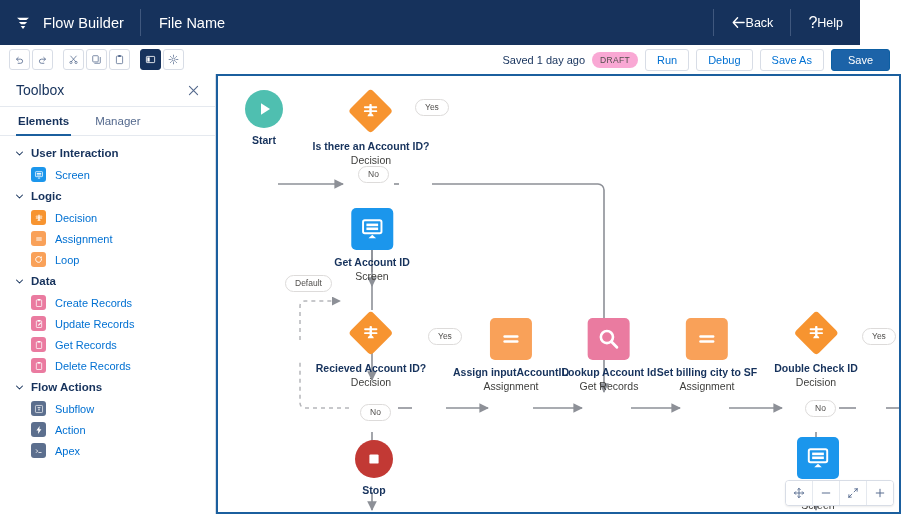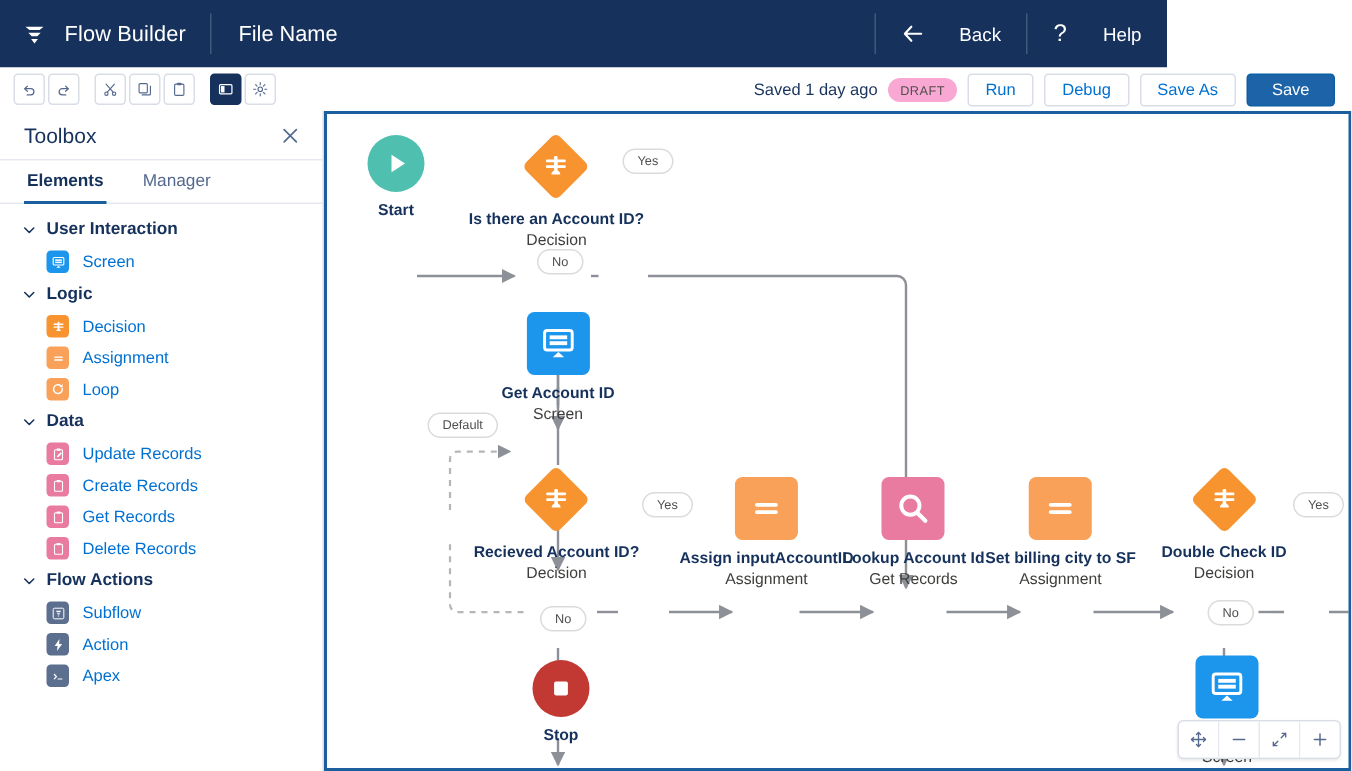--- a/index.html
+++ b/index.html
@@ -6,30 +6,30 @@
   body{
     width:901px;height:514px;overflow:hidden;
     font-family:"Liberation Sans", sans-serif;
     background:#ffffff;
     -webkit-font-smoothing:antialiased;
   }
   #app{position:relative;width:901px;height:514px;background:#fff;}
 
   
   .header{
-    position:absolute;left:0;top:0;width:778px;height:45px;
+    position:absolute;left:0;top:0;width:860px;height:45px;
     background:#16325c;display:flex;align-items:center;
   }
   .hdr-brand{display:flex;align-items:center;height:45px;padding:0 16px 0 14px;}
   .hdr-logo{width:18px;height:18px;margin-right:11px;flex:0 0 auto;}
   .hdr-title{color:#fff;font-size:14.5px;letter-spacing:.1px;}
   .hdr-file{color:#fff;font-size:14.5px;padding:0 18px;}
   .hdr-right{margin-left:auto;display:flex;align-items:center;height:45px;}
   .hdr-btn{
-    display:flex;align-items:center;gap:24px;height:45px;padding:0 17px;
+    display:flex;align-items:center;gap:0;height:45px;padding:0 17px;
     color:#fff;font-size:12.5px;cursor:pointer;
   }
   .hdr-div{width:1px;height:27px;background:#40587e;}
   .ic-arrow{display:inline-block;width:15px;height:15px;}
   .q-mark{font-size:16px;line-height:1;font-weight:400;}
 
   
   .toolbar{
     position:absolute;left:0;top:45px;width:901px;height:29px;
     background:#fff;border-bottom:1px solid #d8dde6;
@@ -304,33 +304,33 @@
           <svg viewBox="0 0 12 12" width="9" height="9" class="chev">
             <path d="M2 4l4 4 4-4" fill="none" stroke="#16325c" stroke-width="1.4" stroke-linecap="round" stroke-linejoin="round"></path>
           </svg>
           <span>Data</span>
         </div>
         <div class="item">
           <span class="item-ic" style="background: rgb(234, 123, 160);">
             <svg viewBox="0 0 24 24" width="10" height="10">
               <rect x="5.6" y="4.4" width="12.8" height="16" rx="1.6" fill="none" stroke="#fff" stroke-width="1.8"></rect>
               <rect x="8.8" y="2.4" width="6.4" height="3.4" rx="1" fill="#fff"></rect>
-              <path d="M15.4 8.4l2 2-5.4 5.4-2.6.6.6-2.6z" fill="#fff"></path>
-            </svg>
-          </span>
-          <span class="item-lb">Update Records</span>
+            </svg>
+          </span>
+          <span class="item-lb">Create Records</span>
         </div>
         <div class="item">
           <span class="item-ic" style="background: rgb(234, 123, 160);">
             <svg viewBox="0 0 24 24" width="10" height="10">
               <rect x="5.6" y="4.4" width="12.8" height="16" rx="1.6" fill="none" stroke="#fff" stroke-width="1.8"></rect>
               <rect x="8.8" y="2.4" width="6.4" height="3.4" rx="1" fill="#fff"></rect>
-            </svg>
-          </span>
-          <span class="item-lb">Create Records</span>
+              <path d="M15.4 8.4l2 2-5.4 5.4-2.6.6.6-2.6z" fill="#fff"></path>
+            </svg>
+          </span>
+          <span class="item-lb">Update Records</span>
         </div>
         <div class="item">
           <span class="item-ic" style="background: rgb(234, 123, 160);">
             <svg viewBox="0 0 24 24" width="10" height="10">
               <rect x="5.6" y="4.4" width="12.8" height="16" rx="1.6" fill="none" stroke="#fff" stroke-width="1.8"></rect>
               <rect x="8.8" y="2.4" width="6.4" height="3.4" rx="1" fill="#fff"></rect>
             </svg>
           </span>
           <span class="item-lb">Get Records</span>
         </div>

